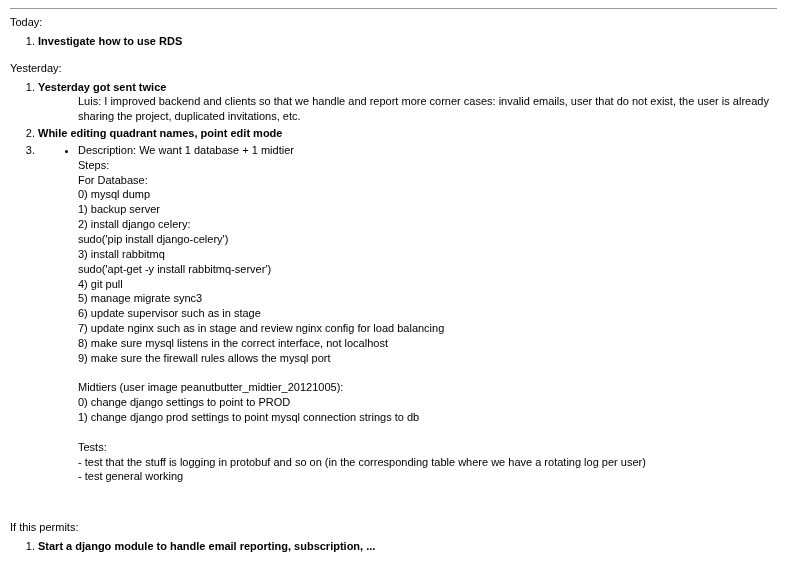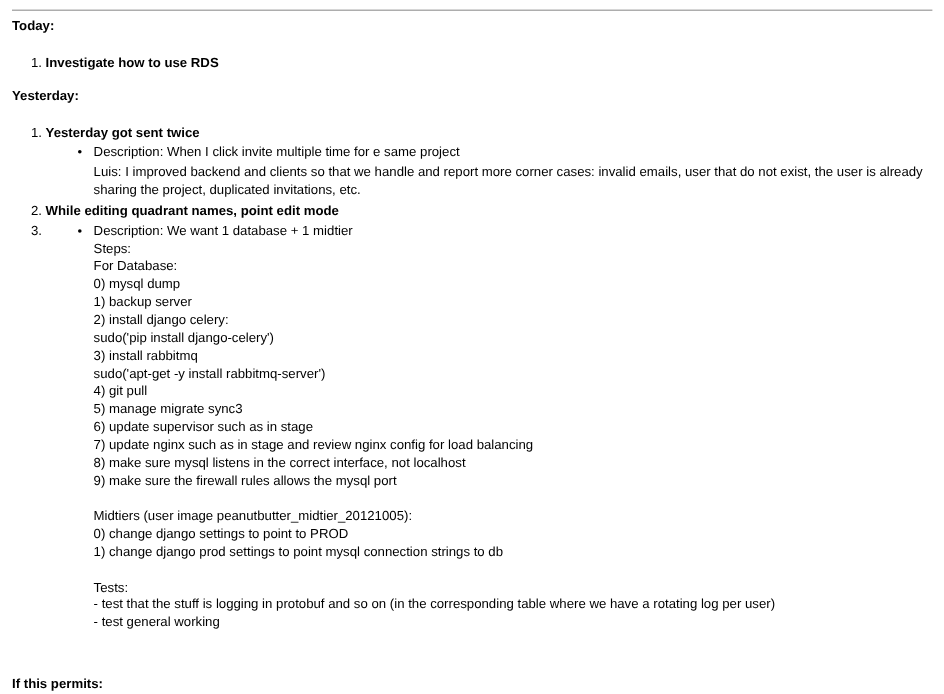--- a/index.html
+++ b/index.html
@@ -10,25 +10,25 @@
     padding: 8px 10px;
     line-height: 1.35;
     background: #fff;
   }
   hr.top {
     border: none;
     border-top: 1px solid #999;
     margin: 0 0 4px 0;
   }
   .section-title {
-    font-weight: bold;
+    font-weight: normal;
     margin: 6px 0 4px 0;
   }
   ol {
-    margin: 16px 0 12px 0;
+    margin: 4px 0 12px 0;
     padding-left: 28px;
   }
   ol > li {
     margin-bottom: 2px;
   }
   ol > li > .item-title {
     font-weight: bold;
   }
   ul.bullets {
     list-style: disc;
@@ -59,25 +59,20 @@
 <ol>
   <li>
     <span class="item-title">Investigate how to use RDS</span>
   </li>
 </ol>
 
 <div class="section-title">Yesterday:</div>
 <ol>
   <li>
     <span class="item-title">Yesterday got sent twice</span>
-    <ul class="bullets">
-      <li>
-        <span class="detail-block">Description: When I click invite multiple time for e same project</span>
-      </li>
-    </ul>
     <div class="indent">Luis: I improved backend and clients so that we handle and report more corner cases: invalid emails, user that do not exist, the user is already sharing the project, duplicated invitations, etc.</div>
   </li>
   <li>
     <span class="item-title">While editing quadrant names, point edit mode</span>
   </li>
   <li>
     <ul class="bullets">
       <li>
         <span class="detail-block">Description: We want 1 database + 1 midtier
 Steps:

